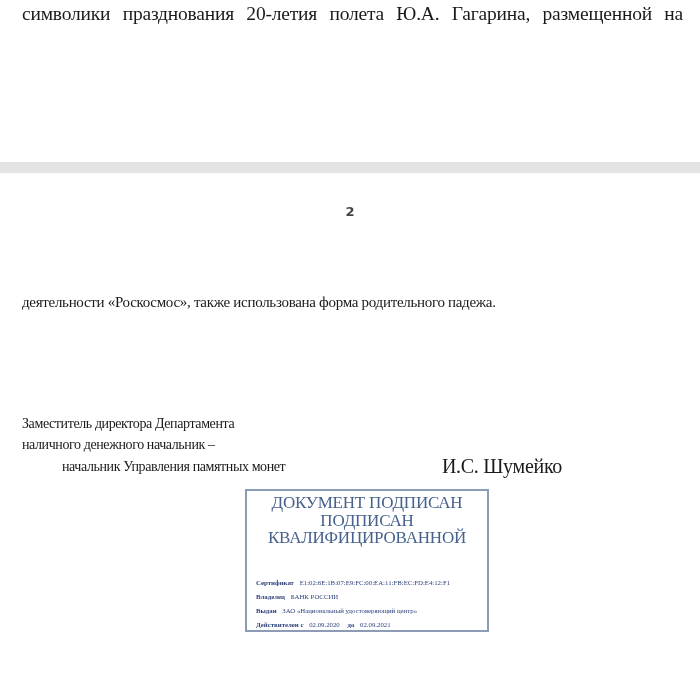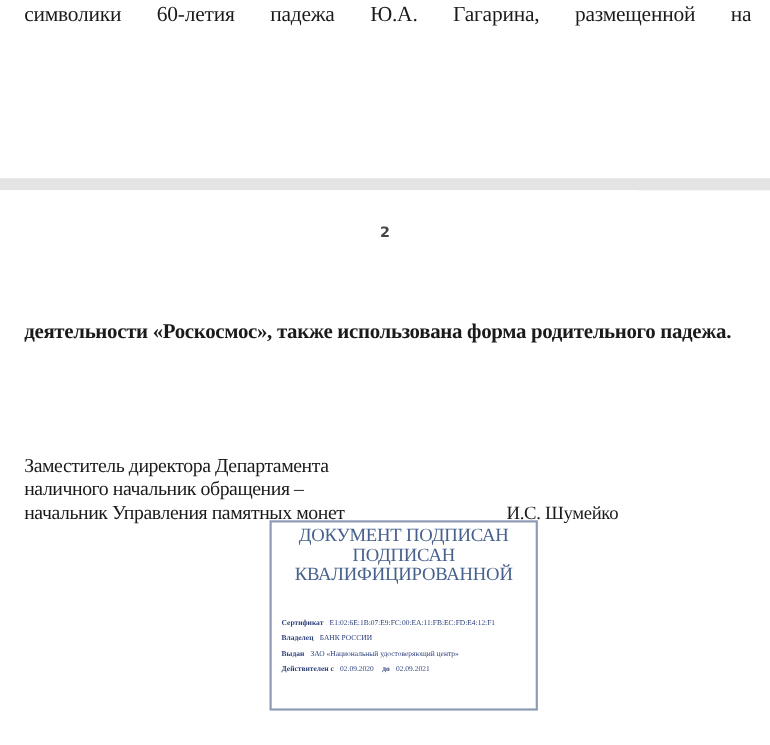--- a/index.html
+++ b/index.html
@@ -44,58 +44,57 @@
       font-size: 19.5px;
       line-height: 24px;
       white-space: nowrap;
       display: flex;
       justify-content: space-between;
       letter-spacing: -0.2px;
     }
     .plain-line {
       position: absolute;
       left: 22px;
-      font-size: 19px;
+      font-size: 15px;
       line-height: 24px;
       white-space: nowrap;
       letter-spacing: -0.3px;
-      font-weight: bold;
     }
     .page-number {
       position: absolute;
       left: 0;
       width: 700px;
       text-align: center;
       font-size: 13px;
       font-weight: bold;
       font-family: "DejaVu Sans", sans-serif;
       color: #444;
     }
     .sig-line {
       position: absolute;
       left: 22px;
-      font-size: 18px;
+      font-size: 14px;
       line-height: 21px;
       white-space: nowrap;
       letter-spacing: -0.4px;
     }
     .sig-name {
       position: absolute;
       right: 17px;
-      font-size: 17px;
+      font-size: 20px;
       line-height: 21px;
       white-space: nowrap;
       letter-spacing: -0.3px;
     }
     .stamp {
       position: absolute;
       left: 245px;
-      top: 473px;
+      top: 489px;
       width: 244px;
-      height: 173px;
+      height: 143px;
       border: 2px solid #8e9bb4;
       box-sizing: border-box;
       background: #ffffff;
     }
     .stamp-title {
       position: absolute;
       left: 0;
       top: 3px;
       width: 100%;
       text-align: center;
@@ -118,40 +117,41 @@
       font-weight: bold;
       margin-right: 4px;
     }
   </style>
 </head>
 <body>
 
 <div class="page page-top">
   <div class="justify-line" style="top:2px;">
     <span>символики</span>
-    <span>60-летия</span>
-    <span>падежа</span>
+    <span>празднования</span>
+    <span>20-летия</span>
+    <span>полета</span>
     <span>Ю.А.</span>
     <span>Гагарина,</span>
     <span>размещенной</span>
     <span>на</span>
   </div>
 </div>
 
 <div class="page-gap"></div>
 
 <div class="page page-bottom">
   <div class="page-number" style="top:31px;">2</div>
 
   <div class="plain-line" style="top:117px;">деятельности «Роскосмос», также использована форма родительного падежа.</div>
 
   <div>
     <div class="sig-line" style="top:240px;">Заместитель директора Департамента</div>
-    <div class="sig-line" style="top:261px;">наличного начальник обращения –</div>
-    <div class="sig-line" style="top:283px;">начальник Управления памятных монет</div>
+    <div class="sig-line" style="top:261px;">наличного денежного начальник –</div>
+    <div class="sig-line" style="top:283px;margin-left:40px;">начальник Управления памятных монет</div>
     <div class="sig-name" style="top:283px;">И.С. Шумейко</div>
   </div>
 </div>
 
 <div class="stamp">
   <div class="stamp-title">
     <div>ДОКУМЕНТ ПОДПИСАН</div>
     <div>ПОДПИСАН</div>
     <div>КВАЛИФИЦИРОВАННОЙ</div>
   </div>

